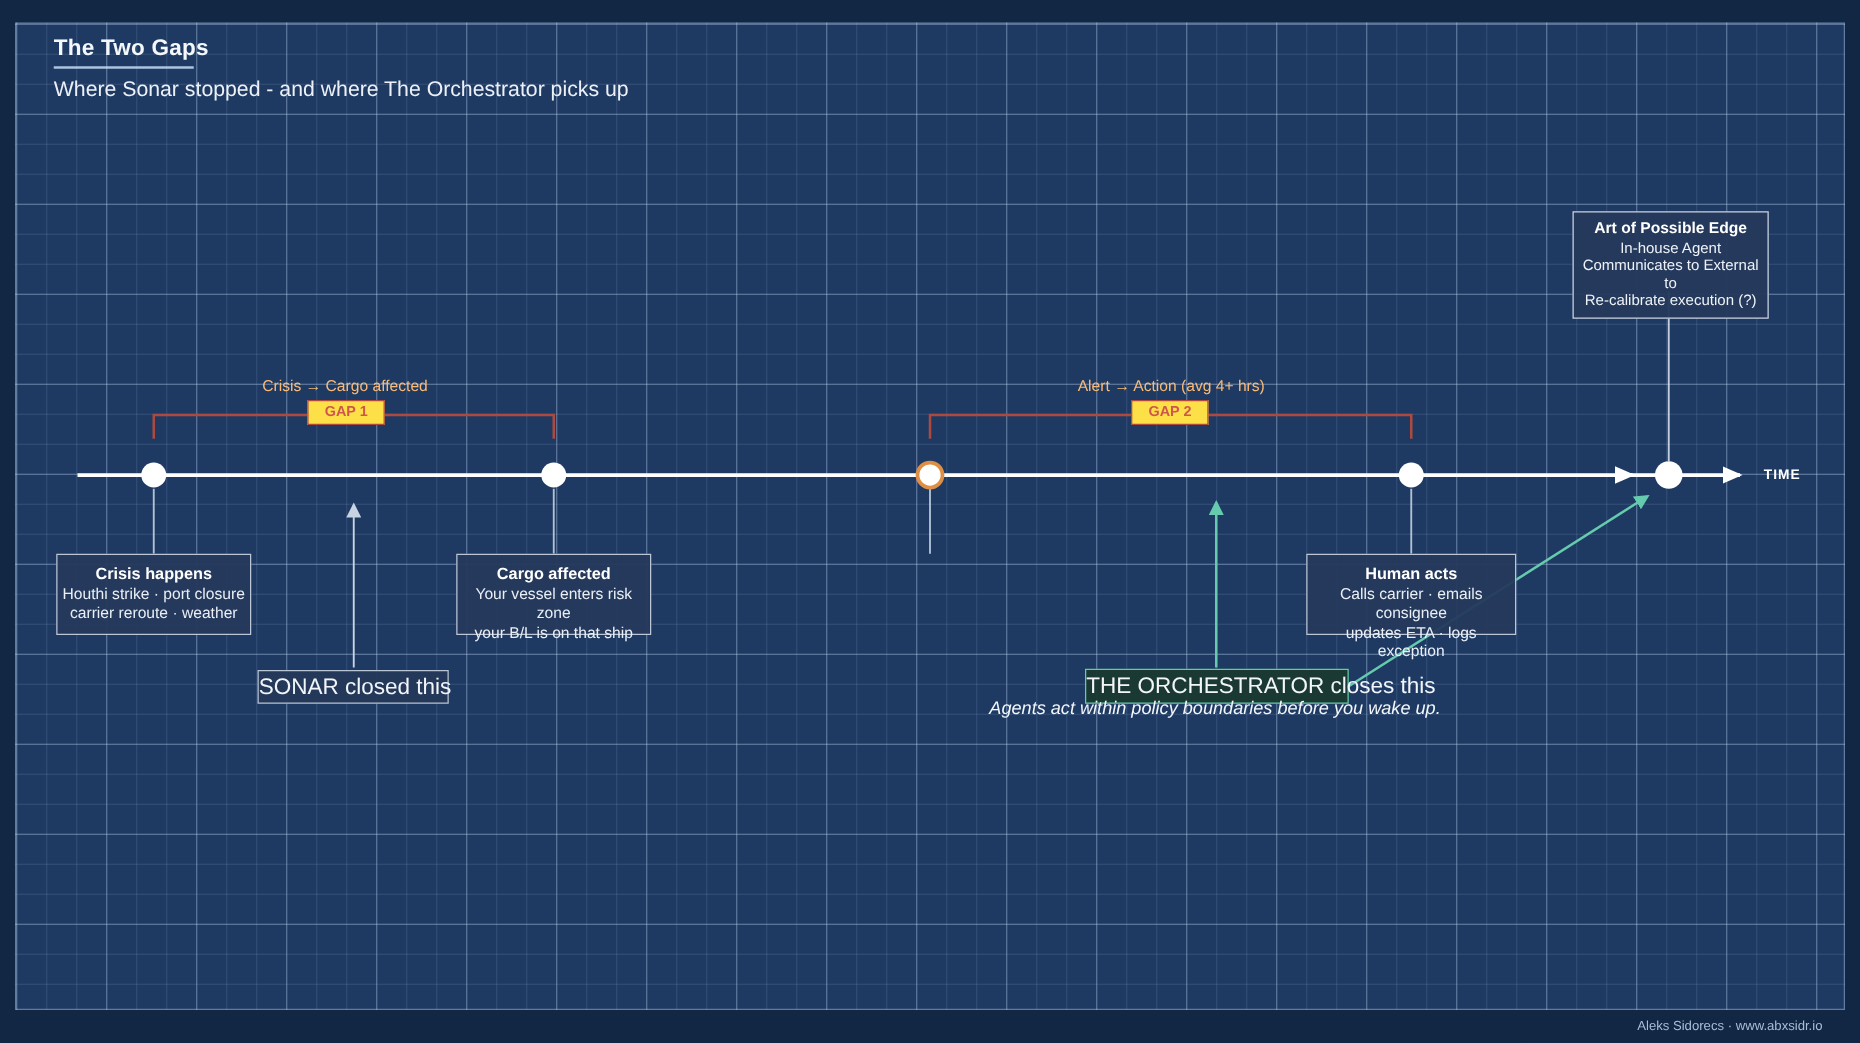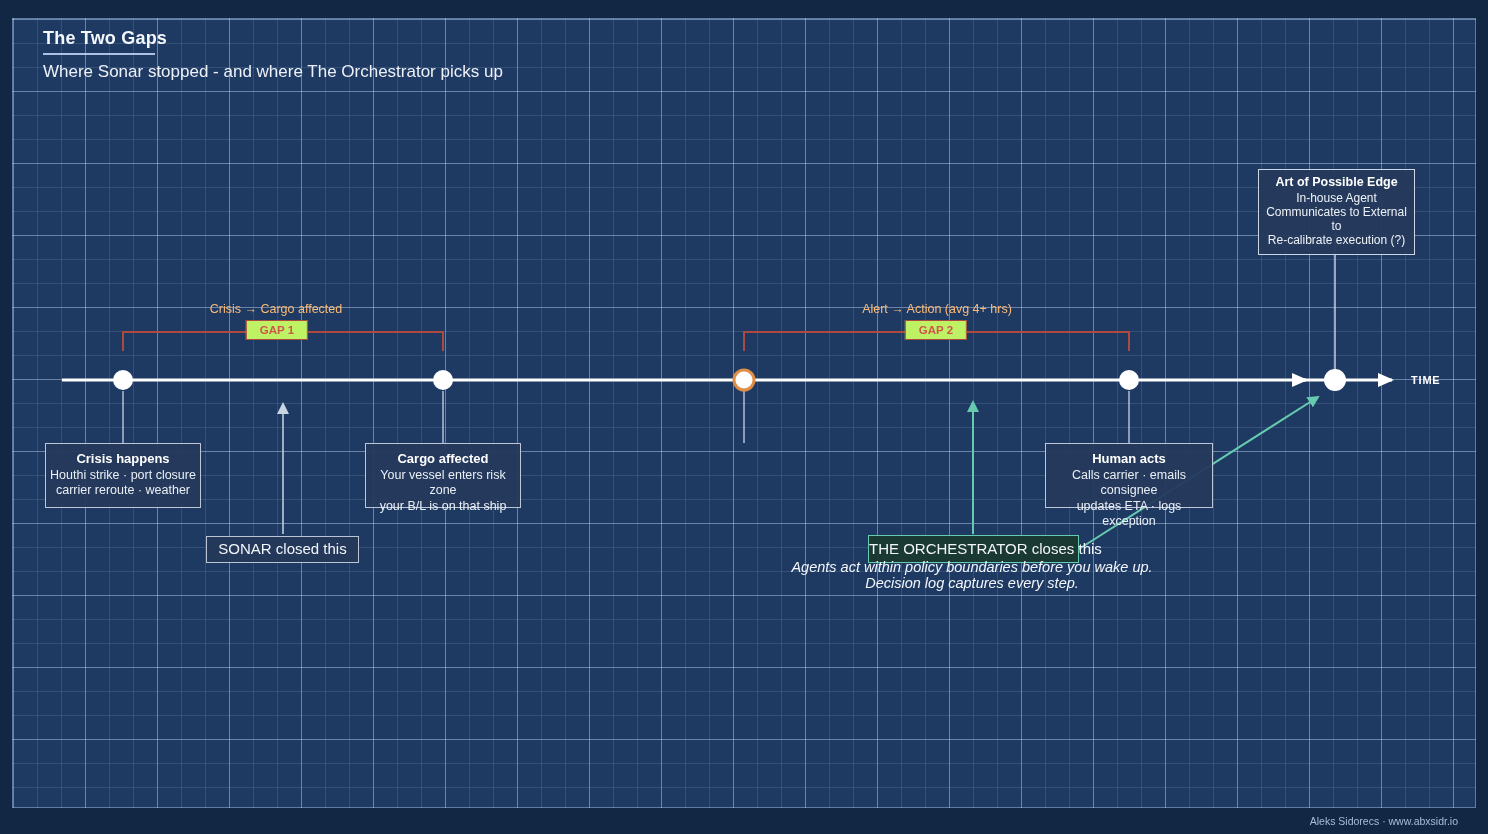--- a/index.html
+++ b/index.html
@@ -23,31 +23,31 @@
   .abs { position:absolute; }
   #title { left:43px; top:28px; font-size:18px; font-weight:bold; color:#f4f7fb; letter-spacing:0.2px; }
   #title-underline { left:43px; top:53px; width:112px; height:2px; background:rgba(197,219,246,0.85); }
   #subtitle { left:43px; top:62px; font-size:17px; color:#edf1f7; }
   svg.layer { position:absolute; left:0; top:0; }
 
   .gap-annotation {
     transform:translateX(-50%); color:#fdba74; font-size:12.5px; white-space:nowrap;
   }
   .gap-badge {
-    transform:translateX(-50%); background:#bef264; border:1.5px solid #ad4a40;
+    transform:translateX(-50%); background:#fde047; border:1.5px solid #ad4a40;
     color:#cd574c; font-size:11.5px; font-weight:bold; padding:3px 13px; white-space:nowrap;
   }
   .event-box {
     background:rgba(37,57,91,0.95); border:1.5px solid #bcc6d6; color:#ffffff;
     text-align:center; padding:7px 4px 6px; height:65px;
   }
   .event-title { font-size:13px; font-weight:bold; margin-bottom:2px; }
   .event-line { font-size:12.5px; line-height:1.22; color:#eaeff6; }
   .callout {
-    text-align:center; color:#f2f5fa; font-size:15px; white-space:nowrap;
+    text-align:center; color:#f2f5fa; font-size:18px; white-space:nowrap;
   }
   #callout-sonar {
     left:206px; top:536px; width:153px; height:27px; line-height:24px;
     background:rgba(36,56,89,0.96); border:1px solid #b9c4d5;
   }
   #callout-orchestrator {
     left:868px; top:535px; width:211px; height:28px; line-height:25px;
     background:rgba(27,57,49,0.96); border:1.5px solid #66cbae;
   }
   #callout-art {
@@ -137,20 +137,19 @@
 
   <div id="callout-art" class="abs">
     <div class="event-title">Art of Possible Edge</div>
     <div class="event-line">In-house Agent</div>
     <div class="event-line">Communicates to External to</div>
     <div class="event-line">Re-calibrate execution (?)</div>
   </div>
 
   <div id="note" class="abs">
     <div>Agents act within policy boundaries before you wake up.</div>
-    <div>Decision log captures every step.</div>
   </div>
 
   <div id="time-label" class="abs">TIME</div>
 
   <div id="footer" class="abs">Aleks Sidorecs · www.abxsidr.io</div>
 
 </div>
 
 </body></html>

